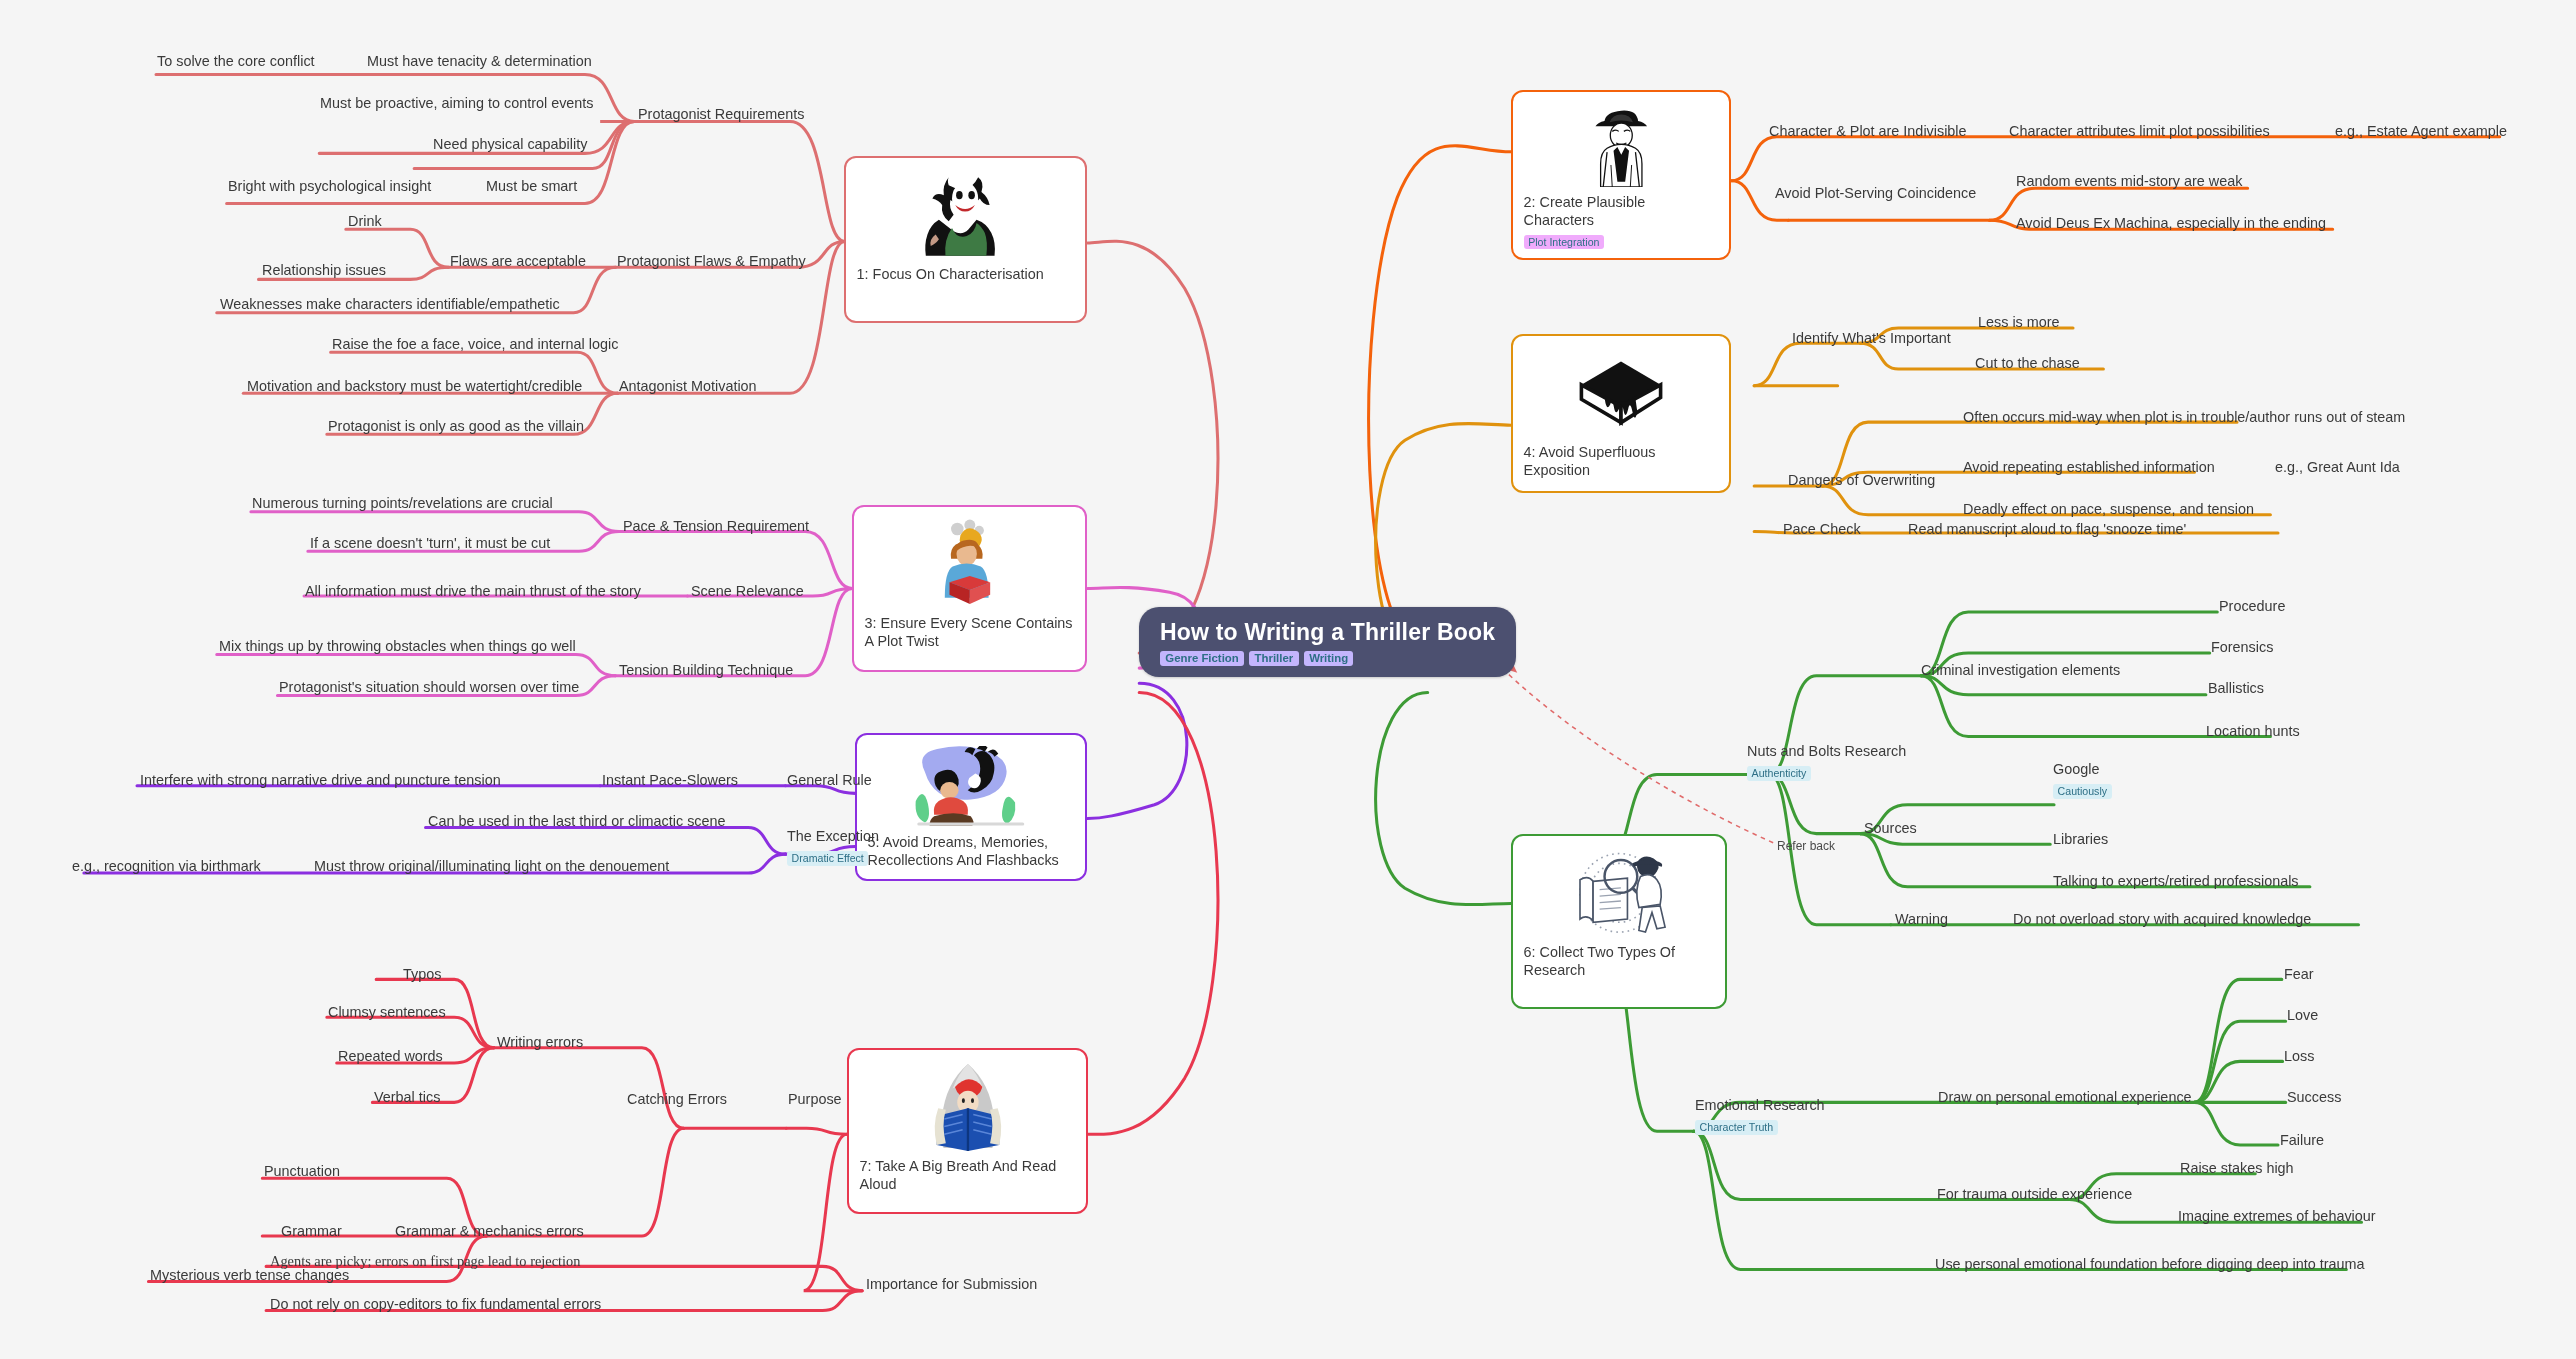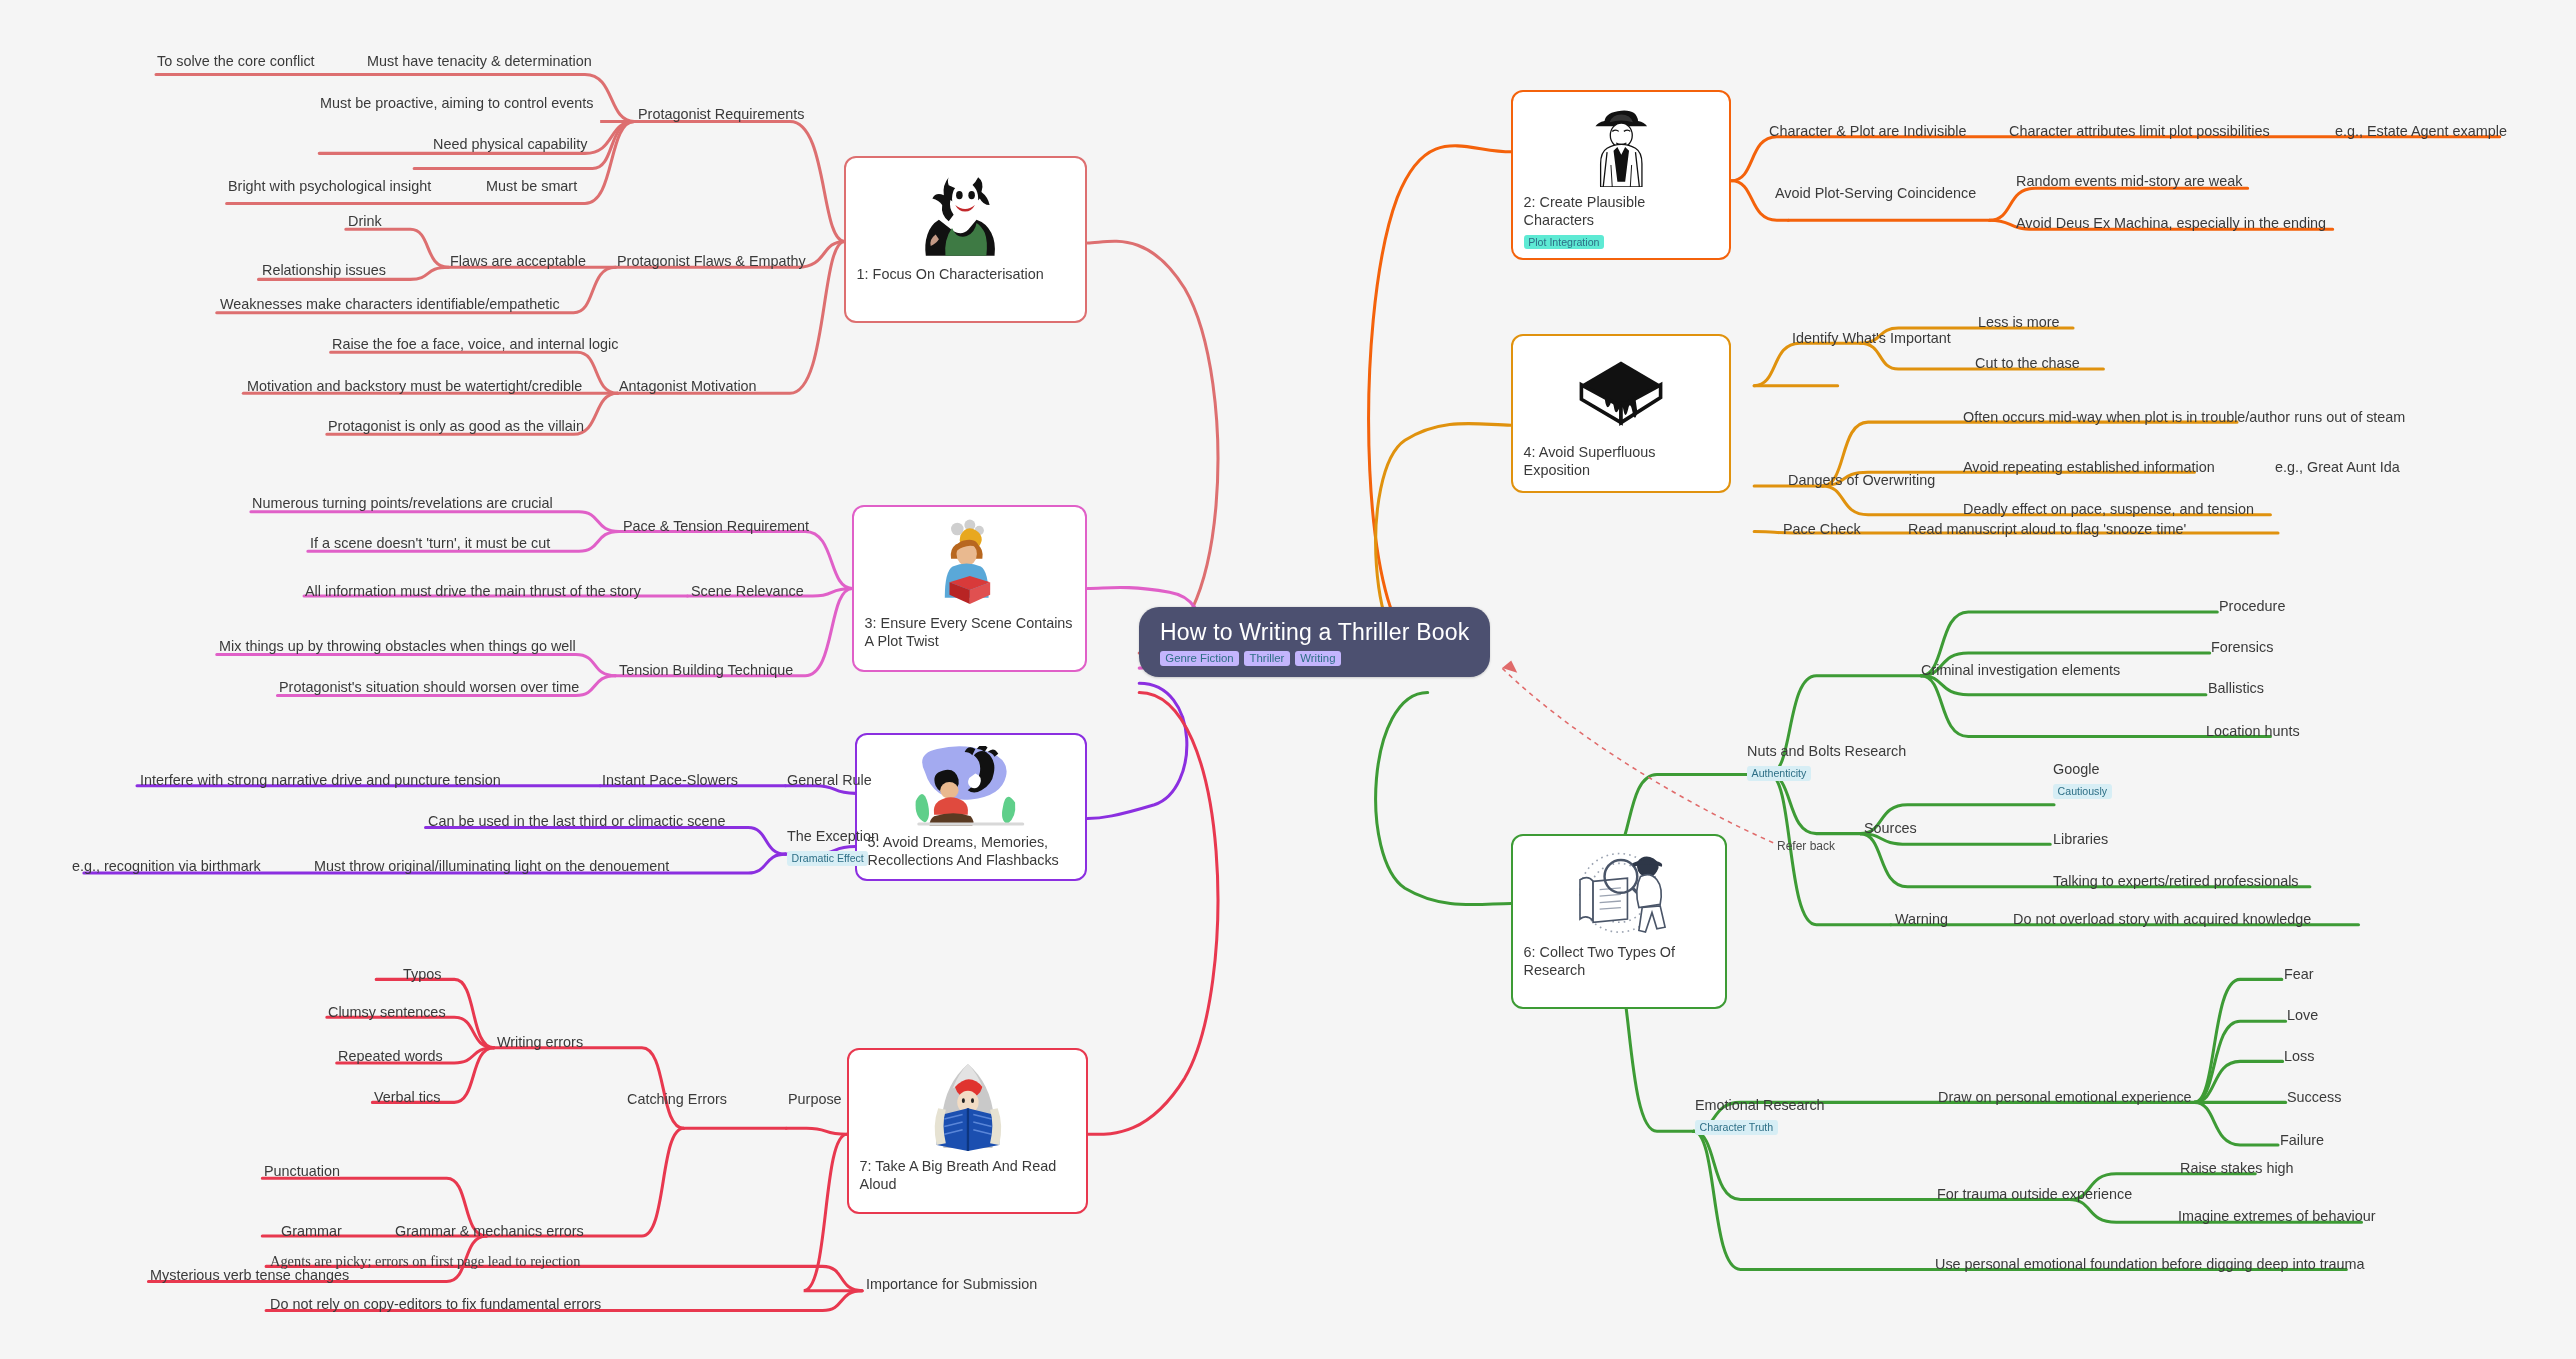--- a/index.html
+++ b/index.html
@@ -11,20 +11,21 @@
   }
   #canvas{ position:absolute; inset:0; }
   svg#links{ position:absolute; left:0; top:0; width:2576px; height:1359px; pointer-events:none; }
 
   
   .root{
     position:absolute; background:#4c5070; border-radius:20px;
     padding:12px 21px 10.6px 21px; color:#fff;
     display:flex; flex-direction:column; align-items:flex-start; gap:4.6px;
     box-shadow:0 0.8px 2.3px rgba(0,0,0,.18);
+    font-weight:bold;
   }
   .root .root-title{ font-size:23px; letter-spacing:0.2px; white-space:nowrap; }
   .root .tags{ display:flex; gap:5.3px; }
   .root .tag{
     background:#c4b5fd; color:#2e6f86; font-size:11.4px;
     padding:1.5px 5.3px 2.3px 5.3px; border-radius:3px; white-space:nowrap;
   }
 
   
   .card{
@@ -33,21 +34,21 @@
     padding:10.6px 10.6px 9px 10.6px;
   }
   .card .thumb{
     width:100%; height:90px; display:flex; align-items:center; justify-content:center;
     overflow:hidden;
   }
   .card .thumb svg{ height:100%; width:auto; }
   .card .card-label{ font-size:14.4px; line-height:1.28; color:#3a3a3a; margin-top:6px; }
   .card .card-tags{ display:flex; gap:4.6px; margin-top:5.3px; }
   .card .card-tags .tag{
-    background:#5eead4; color:#2e6f86; font-size:10.6px;
+    background:#f0abfc; color:#2e6f86; font-size:10.6px;
     padding:0.8px 4.6px 1.5px 4.6px; border-radius:3px; white-space:nowrap;
   }
 
   
   .lbl{
     position:absolute; font-size:14.4px; line-height:1.2; color:#3a3a3a;
     white-space:nowrap;
   }
   .lbl .tagwrap{ display:block; margin-top:3.8px; }
   .lbl .tag{

